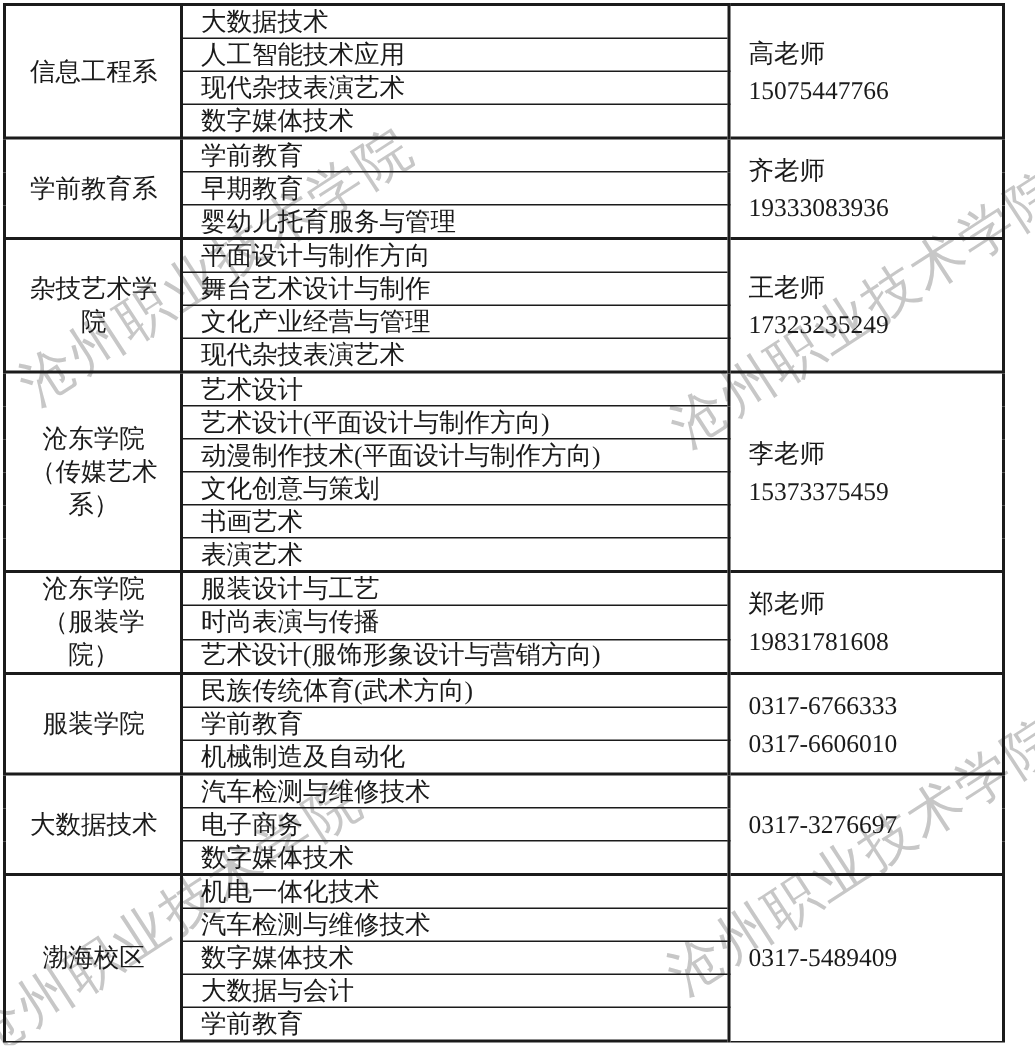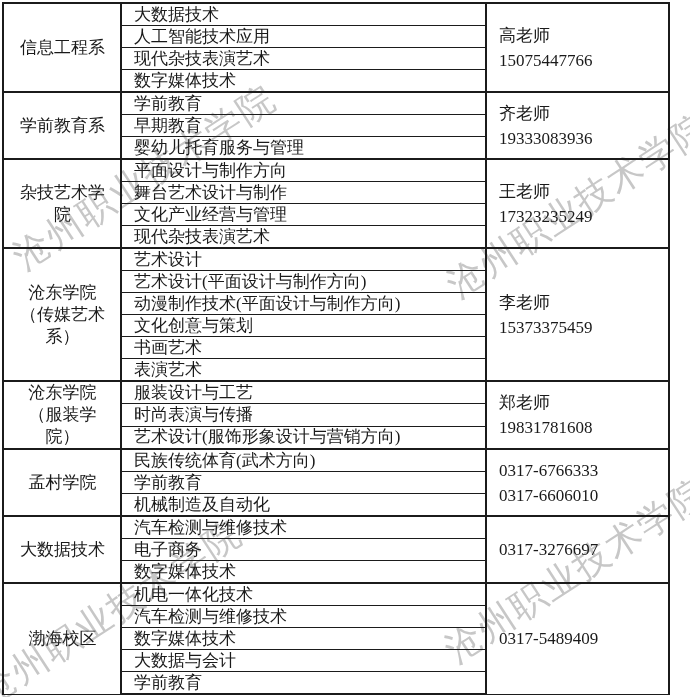--- a/index.html
+++ b/index.html
@@ -166,21 +166,21 @@
             <div>19831781608</div>
           </td>
         </tr>
         <tr>
           <td class="major">时尚表演与传播</td>
         </tr>
         <tr>
           <td class="major">艺术设计(服饰形象设计与营销方向)</td>
         </tr>
         <tr class="section-start">
-          <td class="dept" rowspan="3">孟村学院</td>
+          <td class="dept" rowspan="3">服装学院</td>
           <td class="major">民族传统体育(武术方向)</td>
           <td class="contact" rowspan="3">
             <div>0317-6766333</div>
             <div>0317-6606010</div>
           </td>
         </tr>
         <tr>
           <td class="major">学前教育</td>
         </tr>
         <tr>

